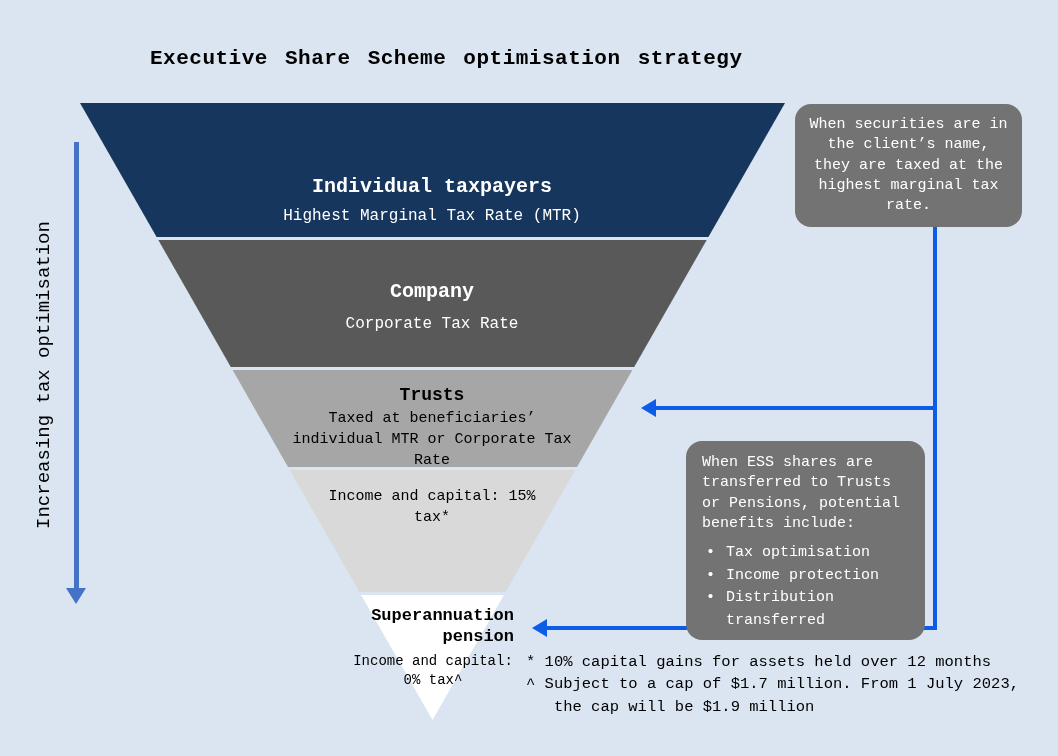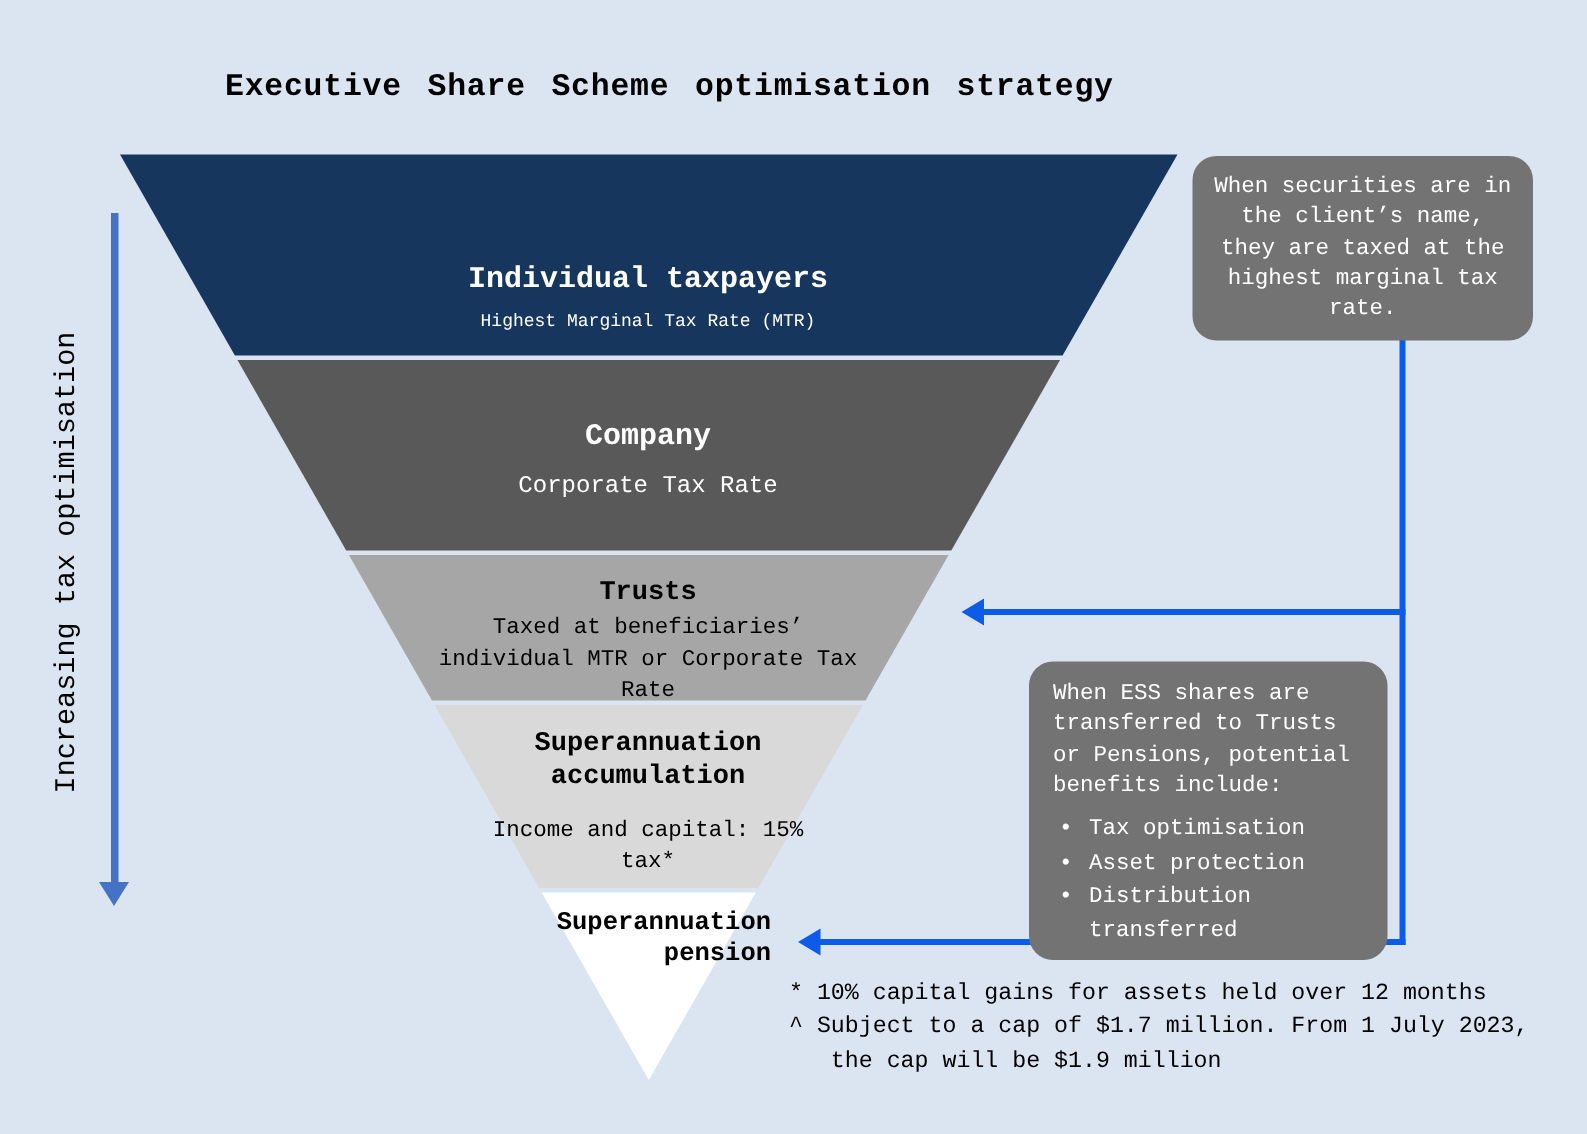--- a/index.html
+++ b/index.html
@@ -22,21 +22,21 @@
   }
   .funnel-svg { position: absolute; left: 0; top: 0; pointer-events: none; }
 
   .layer-label { position: absolute; text-align: center; }
   .layer-label .layer-name { font-weight: bold; }
   .light { color: #ffffff; }
   .dark  { color: #000000; }
 
   .lbl-1 { left: 232px; top: 146px; width: 400px; margin-top: 29px; }
   .lbl-1 .layer-name { font-size: 20px; margin-bottom: 9px; }
-  .lbl-1 .layer-sub  { font-size: 12px; }
+  .lbl-1 .layer-sub  { font-size: 16px; }
 
   .lbl-2 { left: 232px; top: 280px; width: 400px; }
   .lbl-2 .layer-name { font-size: 20px; margin-bottom: 12px; }
   .lbl-2 .layer-sub  { font-size: 16px; }
 
   .lbl-3 { left: 282px; top: 385px; width: 300px; }
   .lbl-3 .layer-name { font-size: 18px; margin-bottom: 3px; }
   .lbl-3 .layer-sub  { font-size: 15px; line-height: 1.4; }
 
   .lbl-4 { left: 327px; top: 486px; width: 210px; }
@@ -138,25 +138,25 @@
   </div>
   <div class="layer-label lbl-3 dark">
     <div class="layer-name">Trusts</div>
     <div class="layer-sub">Taxed at beneficiaries’ individual MTR or Corporate Tax Rate</div>
   </div>
   <div class="layer-label lbl-2 light">
     <div class="layer-name">Company</div>
     <div class="layer-sub">Corporate Tax Rate</div>
   </div>
   <div class="layer-label lbl-4 dark">
-    <div class="layer-name">Superannuation accumulation</div>
     <div class="layer-sub">Income and capital: 15% tax*</div>
   </div>
   <div class="layer-label lbl-5 dark">
     <div class="layer-name">Superannuation pension</div>
+    <div class="layer-sub">Income and capital: 0% tax^</div>
   </div>
 
   <div class="axis-line"></div>
   <div class="axis-arrowhead"></div>
   <div class="axis-label-wrap">
     <div class="axis-label">Increasing tax optimisation</div>
   </div>
 
   <div class="conn-v"></div>
   <div class="conn-h conn-h1"></div>
@@ -170,21 +170,21 @@
 
   <div class="callout callout-2">
     <p class="intro">When ESS shares are transferred to Trusts or Pensions, potential benefits include:</p>
     <ul>
       <li>
         <span class="bullet-dot">•</span>
         <span>Tax optimisation</span>
       </li>
       <li>
         <span class="bullet-dot">•</span>
-        <span>Asset protection</span>
+        <span>Income protection</span>
       </li>
       <li>
         <span class="bullet-dot">•</span>
         <span>Distribution transferred</span>
       </li>
     </ul>
   </div>
 
   <div class="footnotes">
     <p>* 10% capital gains for assets held over 12 months</p>

